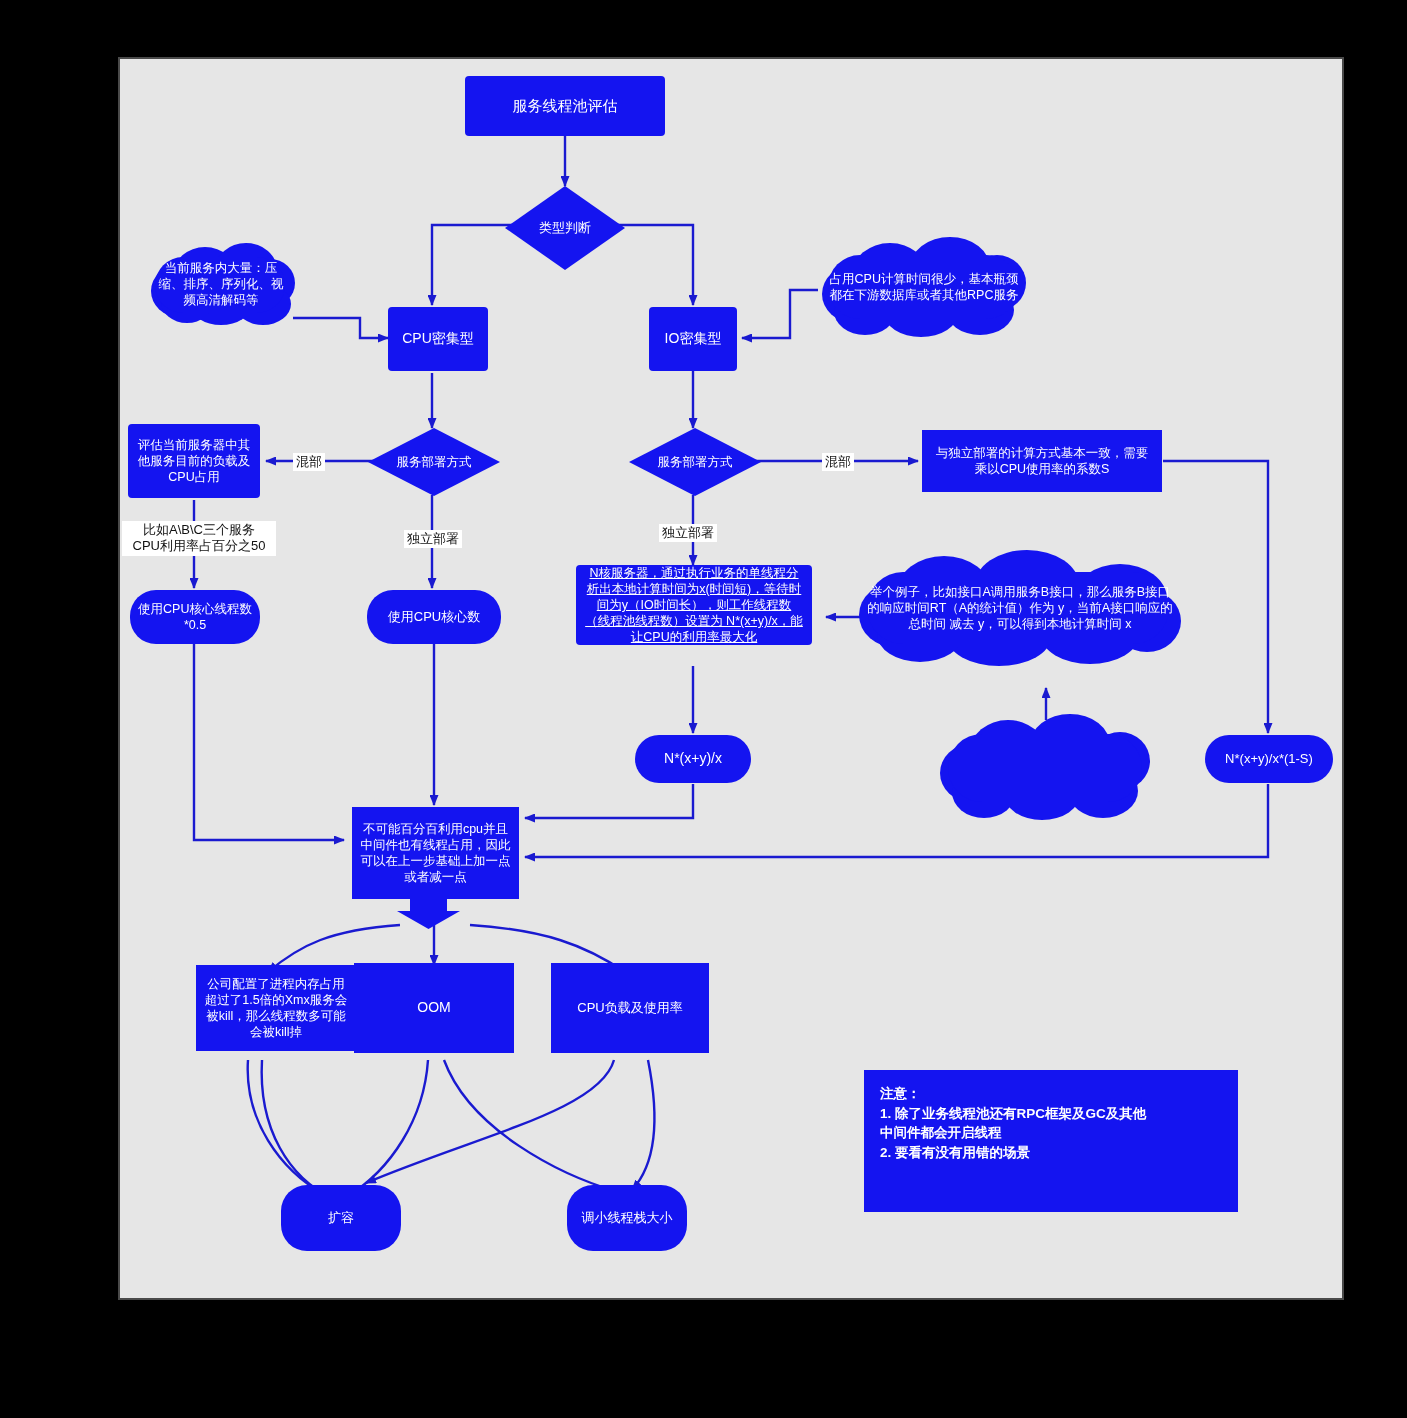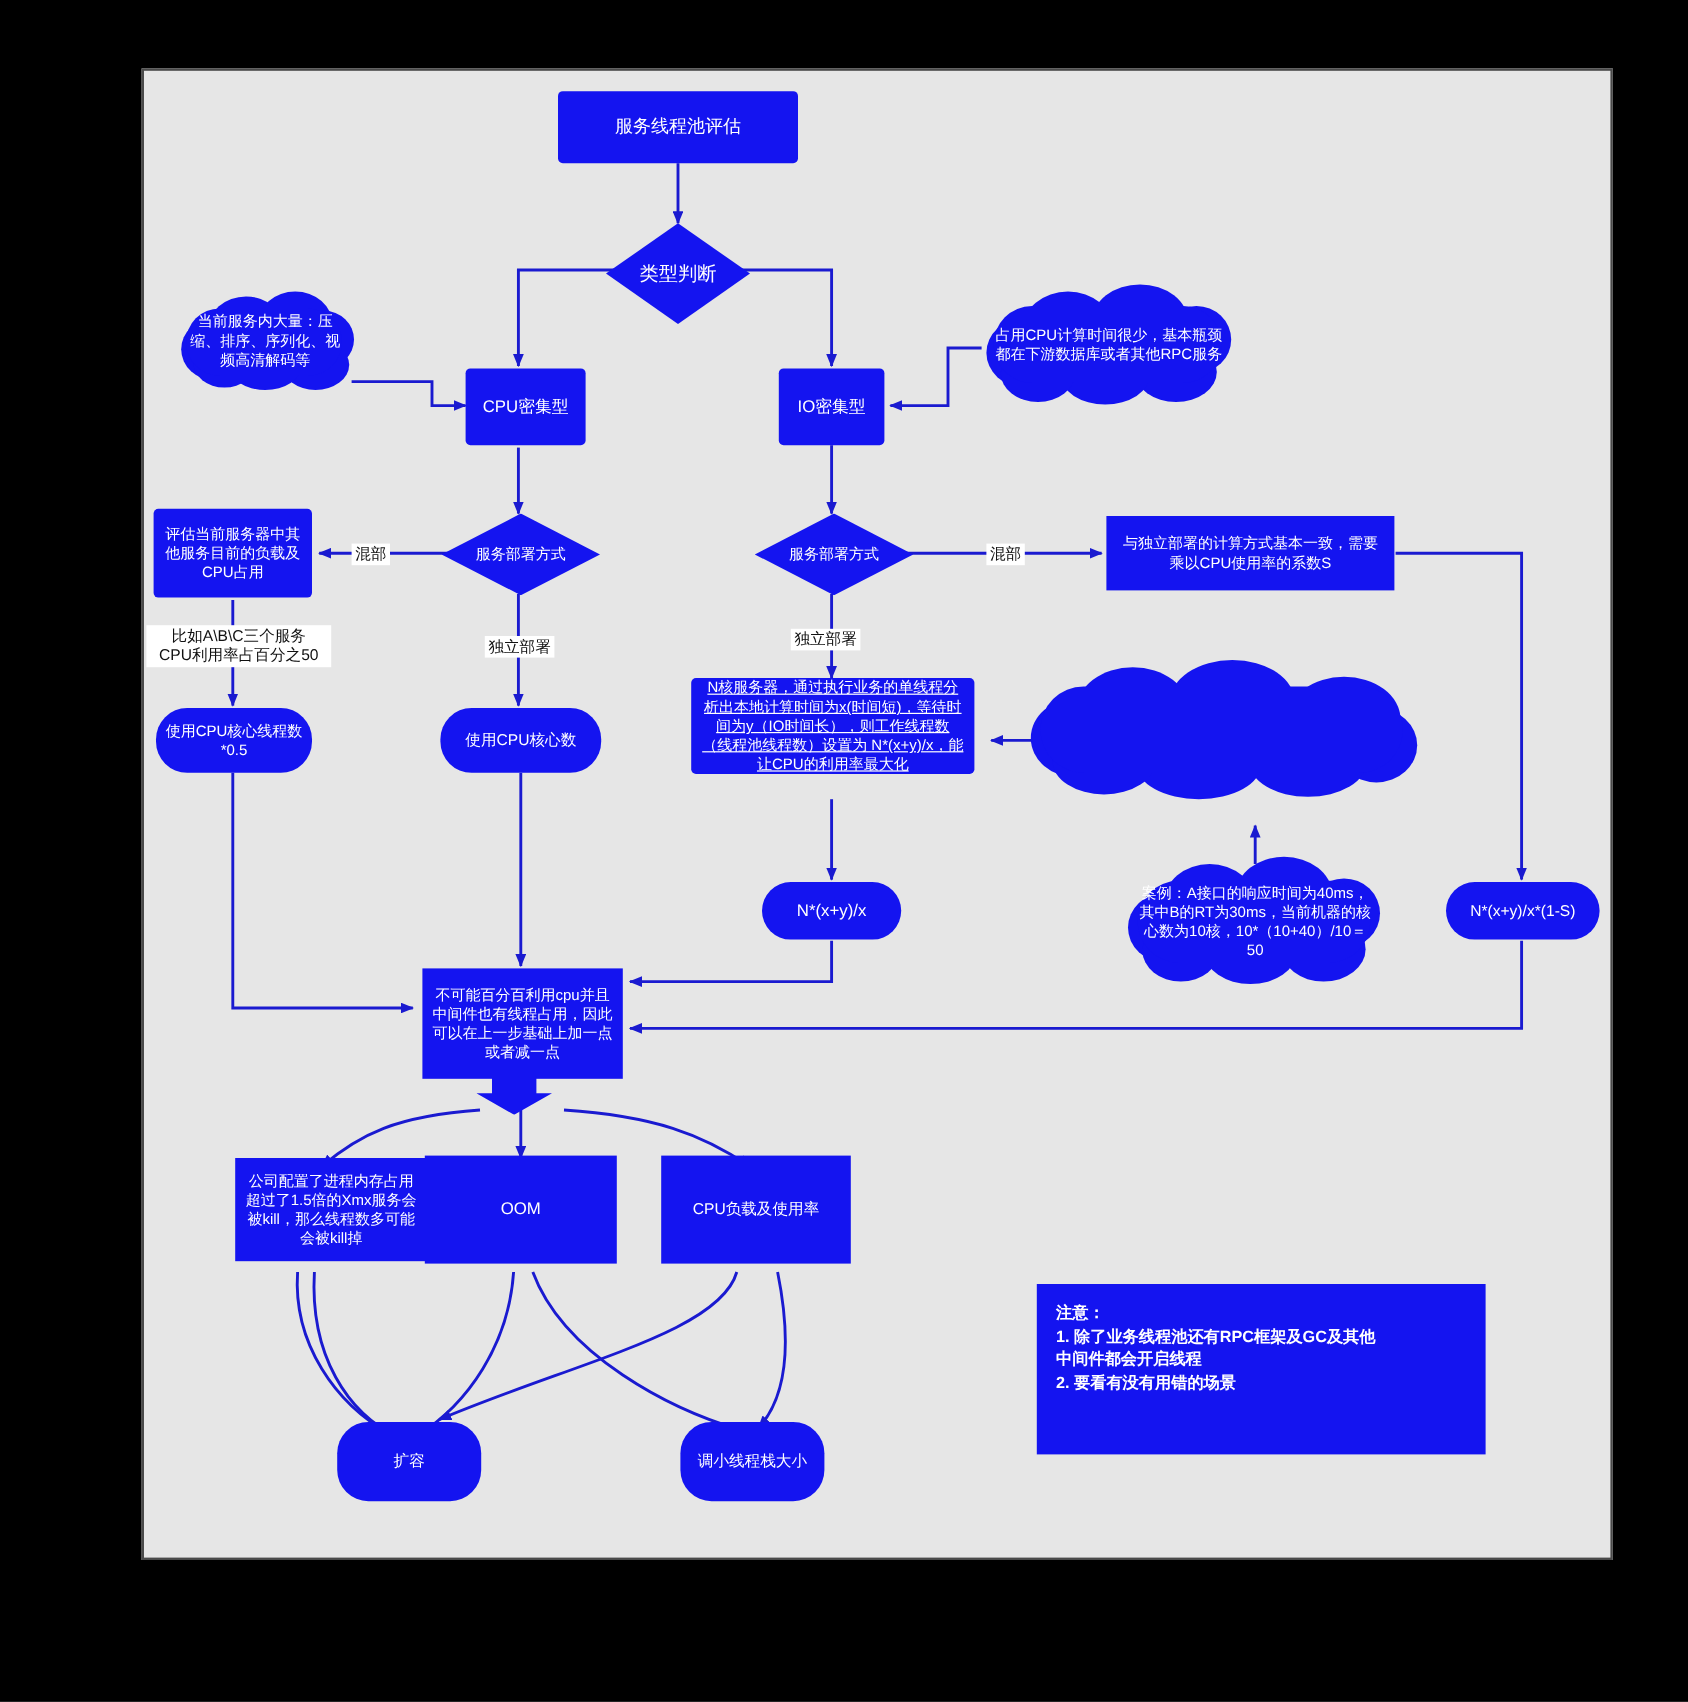--- a/index.html
+++ b/index.html
@@ -97,21 +97,21 @@
   </g>
 </svg>
 
 <div class="node rrect" style="left:465px;top:76px;width:200px;height:60px;font-size:15px;">服务线程池评估</div>
 
 <div style="position:absolute;left:505px;top:186px;width:120px;height:84px;">
   <svg width="120" height="84" style="position:absolute;left:0;top:0;">
     <polygon points="60,0 120,42 60,84 0,42" fill="#1414f0"></polygon>
   </svg>
   <div style="position:absolute;inset:0;display:flex;align-items:center;justify-content:center;
-              color:#fff;font-size:16px;">类型判断</div>
+              color:#fff;font-size:13px;">类型判断</div>
 </div>
 
 <div class="node rrect" style="left:388px;top:307px;width:100px;height:64px;font-size:14px;">CPU密集型</div>
 
 <div class="node rrect" style="left:649px;top:307px;width:88px;height:64px;font-size:14px;">IO密集型</div>
 
 <div class="cloud" style="left:145px;top:243px;width:152px;height:82px;font-size:12.5px;">
   <span class="blob" style="left:6px;top:22px;width:56px;height:52px;"></span>
   <span class="blob" style="left:28px;top:4px;width:64px;height:56px;"></span>
   <span class="blob" style="left:70px;top:0px;width:62px;height:54px;"></span>
@@ -164,32 +164,32 @@
 <div class="cloud" style="left:855px;top:550px;width:330px;height:116px;font-size:12.5px;">
   <span class="blob" style="left:4px;top:32px;width:76px;height:66px;"></span>
   <span class="blob" style="left:42px;top:6px;width:94px;height:72px;"></span>
   <span class="blob" style="left:120px;top:0px;width:104px;height:70px;"></span>
   <span class="blob" style="left:218px;top:14px;width:94px;height:70px;"></span>
   <span class="blob" style="left:258px;top:40px;width:68px;height:62px;"></span>
   <span class="blob" style="left:186px;top:56px;width:98px;height:58px;"></span>
   <span class="blob" style="left:92px;top:58px;width:104px;height:58px;"></span>
   <span class="blob" style="left:22px;top:56px;width:86px;height:56px;"></span>
   <span class="blob" style="left:12px;top:22px;width:302px;height:72px;border-radius:48px;"></span>
+  <span class="cl-txt">举个例子，比如接口A调用服务B接口，那么服务B接口的响应时间RT（A的统计值）作为 y，当前A接口响应的总时间 减去 y，可以得到本地计算时间 x</span>
 </div>
 
 <div class="cloud" style="left:938px;top:714px;width:216px;height:108px;font-size:12.5px;">
   <span class="blob" style="left:2px;top:30px;width:62px;height:58px;"></span>
   <span class="blob" style="left:32px;top:6px;width:76px;height:64px;"></span>
   <span class="blob" style="left:92px;top:0px;width:80px;height:62px;"></span>
   <span class="blob" style="left:152px;top:18px;width:60px;height:58px;"></span>
   <span class="blob" style="left:130px;top:50px;width:70px;height:54px;"></span>
   <span class="blob" style="left:66px;top:54px;width:76px;height:52px;"></span>
   <span class="blob" style="left:14px;top:52px;width:64px;height:52px;"></span>
   <span class="blob" style="left:10px;top:20px;width:194px;height:68px;border-radius:44px;"></span>
-  <span class="cl-txt">案例：A接口的响应时间为40ms，其中B的RT为30ms，当前机器的核心数为10核，10*（10+40）/10＝50</span>
 </div>
 
 <div class="node pill" style="left:635px;top:735px;width:116px;height:48px;font-size:14px;">N*(x+y)/x</div>
 
 <div class="node pill" style="left:1205px;top:735px;width:128px;height:48px;font-size:13px;">N*(x+y)/x*(1-S)</div>
 
 <div class="node rect" style="left:352px;top:807px;width:167px;height:92px;font-size:12.5px;padding:0 8px;">不可能百分百利用cpu并且中间件也有线程占用，因此可以在上一步基础上加一点或者减一点</div>
 
 <svg style="position:absolute;left:397px;top:897px;width:76px;height:32px;">
   <polygon points="13,0 50,0 50,14 63,14 31.5,32 0,14 13,14" fill="#1414f0"></polygon>

